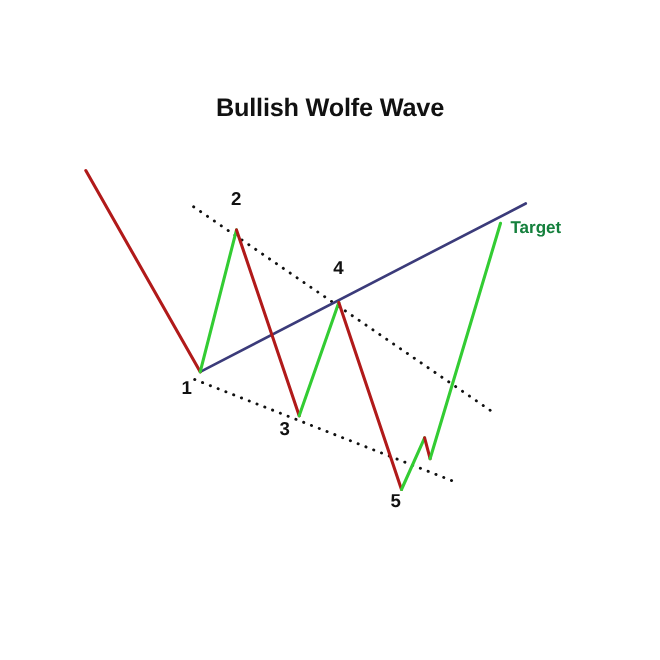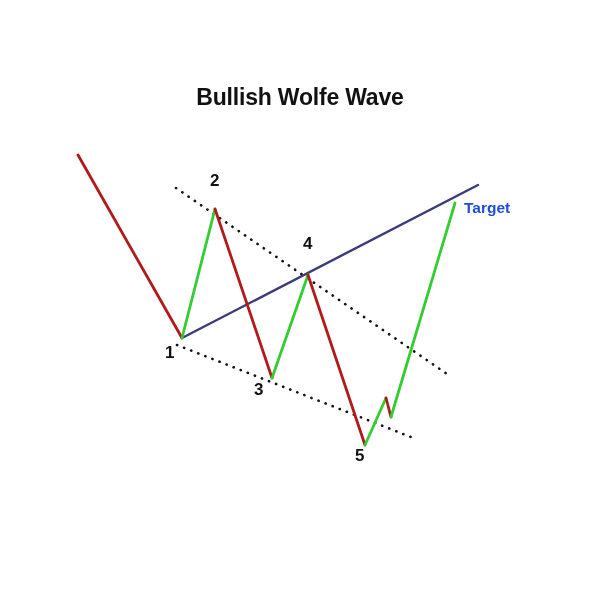--- a/index.html
+++ b/index.html
@@ -42,21 +42,21 @@
     position: absolute;
     font-size: 17px;
     font-weight: bold;
     color: #111111;
     white-space: nowrap;
   }
   .target-label {
     position: absolute;
     font-size: 15.5px;
     font-weight: bold;
-    color: #1d4ed8;
+    color: #15803d;
     white-space: nowrap;
   }
 </style>
 </head>
 <body>
 
 <div id="figure">
 
   <div id="chart-title">Bullish Wolfe Wave</div>
 

